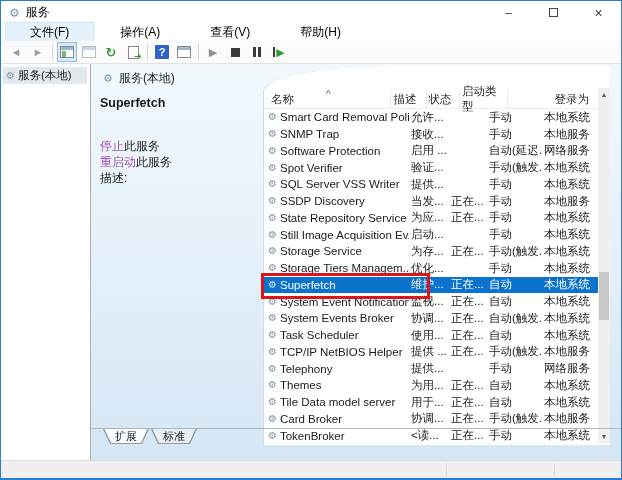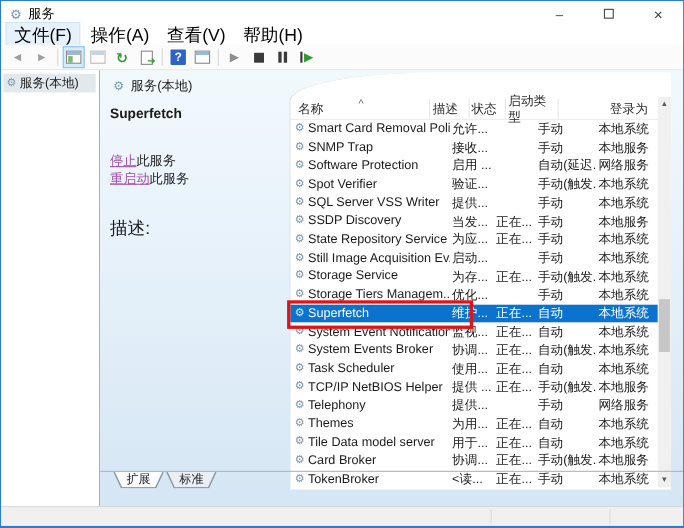--- a/index.html
+++ b/index.html
@@ -12,21 +12,21 @@
   .titlebar { height:23px; display:flex; align-items:center; background:#fff; flex:0 0 auto; }
   .titlebar .app-icon { margin:0 6px 0 8px; font-size:12px; color:#7d9ab2; line-height:1; }
   .titlebar .title { font-size:12px; color:#000; flex:1 1 auto; }
   .win-controls { display:flex; height:100%; }
   .win-btn { width:45px; height:100%; display:flex; align-items:center; justify-content:center; color:#444; font-size:12px; }
   .win-btn .maxbox { width:9px; height:9px; border:1px solid #444; display:block; }
   .win-btn.close { font-size:14px; }
 
   
   .menubar { height:17px; display:flex; align-items:center; padding-left:4px; background:#fff; flex:0 0 auto; }
-  .menu-item { padding:1px 7px; margin-right:2px; font-size:16px; color:#000;text-align:right; }
+  .menu-item { padding:1px 24px; margin-right:2px; font-size:12px; color:#000;text-align:right; }
   .menu-item.first { background:#e6f2fb; border:1px solid #cfe6f7; }
 
   
   .toolbar { height:23px; display:flex; align-items:center; padding-left:4px; background:#fbfbfb; border-bottom:1px solid #e2e2e2; flex:0 0 auto; }
   .tb-btn { height:20px; min-width:20px; display:flex; align-items:center; justify-content:center; margin:0 1px; border:1px solid transparent; }
   .tb-btn.active { background:#d5eafa; border-color:#8fc1e6; }
   .tb-sep { width:1px; height:16px; background:#d8d8d8; margin:0 3px; }
   .arrow-glyph { font-size:11px; color:#9f9f9f; line-height:1; }
   .winicon { position:relative; width:14px; height:12px; border:1px solid #8a8a8a; background:#fdfdfd; display:block; }
   .winicon::before { content:""; position:absolute; left:0; top:0; right:0; height:3px; background:#9db8cf; }
@@ -52,22 +52,22 @@
   .tree-item span.lbl { font-size:11.5px; }
 
   .mid-pane { position:relative; flex:1 1 auto; background:linear-gradient(180deg,#f2f9fd 0%,#e3eff9 55%,#d5e6f4 100%); overflow:hidden; }
   .pane-header { position:absolute; left:12px; top:6px; display:flex; align-items:center; gap:6px; z-index:2; }
   .pane-header .gear { color:#7d9ab2; font-size:11px; }
   .pane-header .lbl { font-size:12px; color:#1c1c1c; }
 
   .desc-col { position:absolute; left:9px; top:32px; width:158px; z-index:2; }
   .svc-title { font-weight:bold; font-size:12.5px; margin-bottom:28px; }
   .svc-link-line { font-size:12px; line-height:16px; }
-  .svc-link { color:#a250aa; text-decoration:underline; }
-  .svc-desc-label { margin-top:28px; font-size:16px; }
+  .svc-link { color:#a250aa; }
+  .svc-desc-label { font-size:12px; }
   .svc-desc { margin-top:2px; font-size:12px; line-height:15px; }
 
   .list-panel { position:absolute; left:172px; top:2px; width:347px; height:379px; background:#fff; border-top-left-radius:130px 26px; border-left:1px solid #d3dde5; z-index:1; }
   .list-header { position:absolute; left:0; top:24px; height:19px; right:12px; display:flex; align-items:center; border-bottom:1px solid #ededed; }
   .hcell { position:relative; height:100%; display:flex; align-items:center; padding-left:2px; font-size:11.5px; color:#2a2a2a; border-right:1px solid #e8e8e8; }
   .hcell .sort { position:absolute; top:-1px; left:62px; font-size:10px; color:#666; }
   .h-name { width:145px; padding-left:7px; }
   .h-desc { width:40px; }
   .h-status { width:38px; }
   .h-startup { width:55px; }

